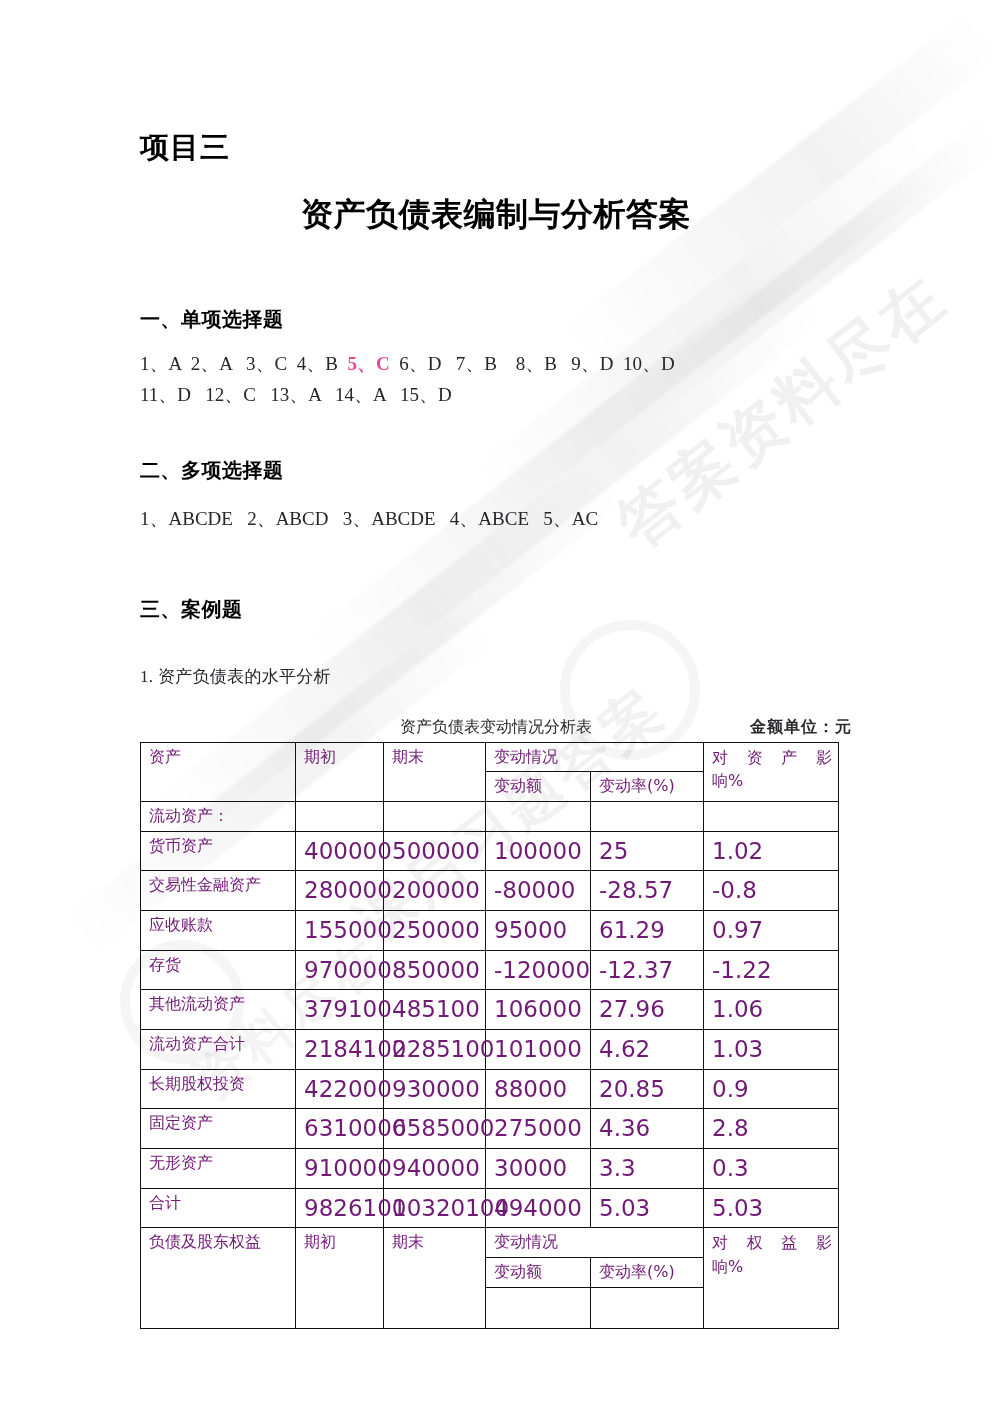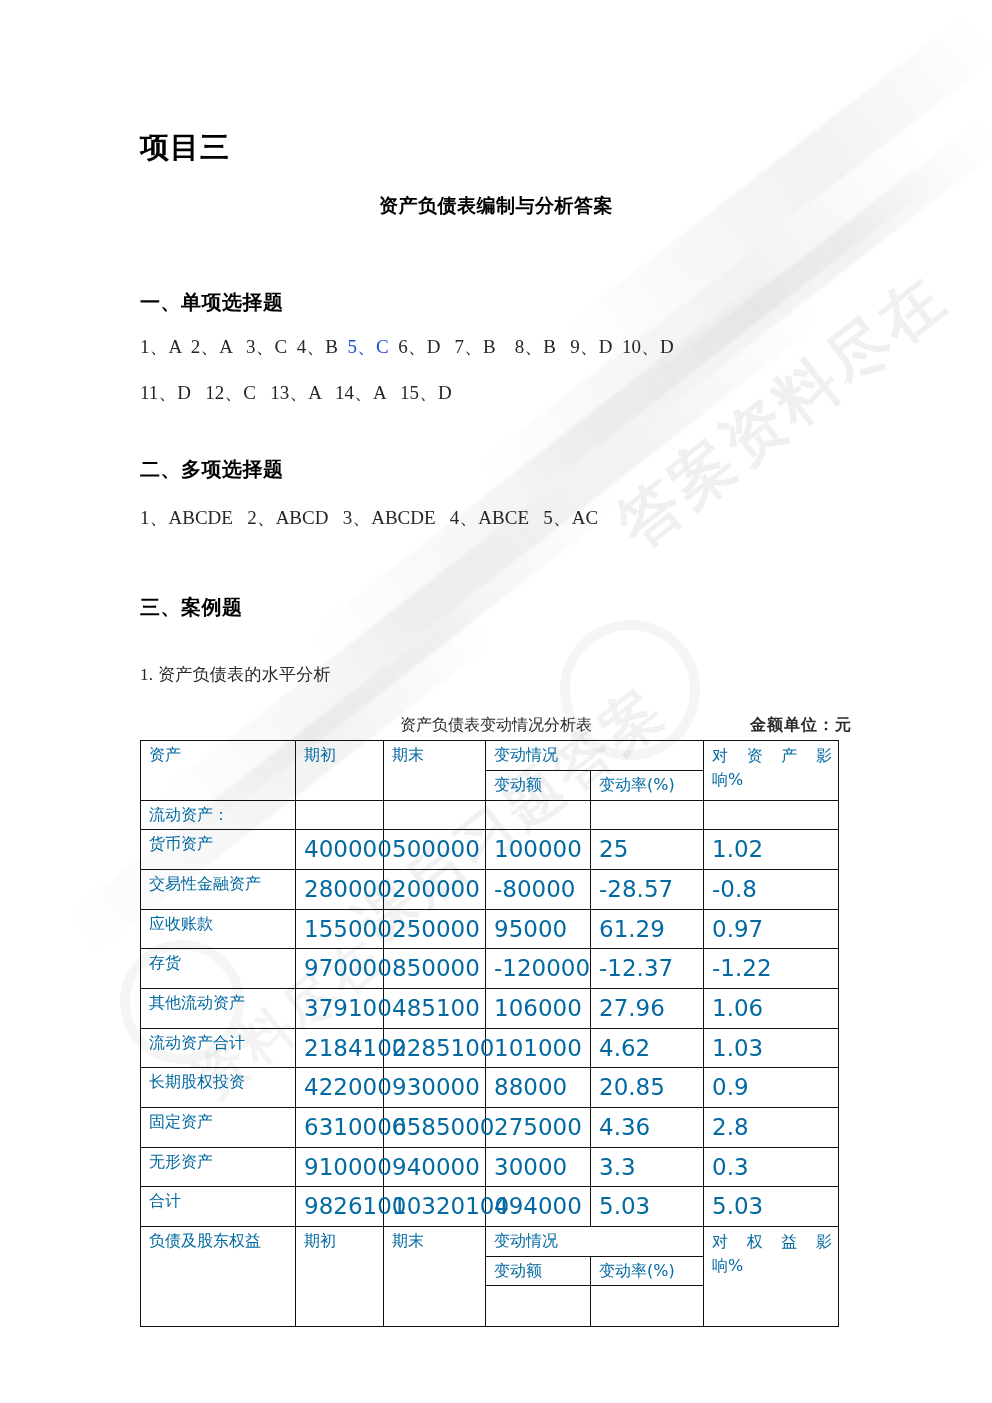--- a/index.html
+++ b/index.html
@@ -67,21 +67,21 @@
     letter-spacing: 1px;
     margin: 0;
     padding-top: 128px;
     line-height: 1.35;
     color: #000;
   }
   .doc-title-2 {
     text-align: center;
     font-family: "DejaVu Sans", sans-serif;
     font-weight: bold;
-    font-size: 19px;
+    font-size: 32px;
     letter-spacing: 0.5px;
     margin: 0;
     padding-top: 26px;
     line-height: 1.35;
     color: #000;
   }
 
   .section-heading {
     font-family: Liberation Serif, serif;
     font-weight: bold;
@@ -96,23 +96,23 @@
 
   .answer-line {
     font-family: "Liberation Serif", "DejaVu Serif", serif;
     font-size: 19px;
     color: #26262b;
     line-height: 1.55;
     white-space: pre;
     margin: 0;
   }
   .ans-row-1 { padding-top: 16px; }
-  .ans-row-2 { padding-top: 1px; margin-top: 16px; }
+  .ans-row-2 { padding-top: 1px; }
   .multi-row { padding-top: 20px; }
-  .red-answer { color: #1d4ed8; }
+  .red-answer { color: #ec4899; font-weight: bold; }
 
   .case-label {
     font-family: "Liberation Serif", "DejaVu Serif", serif;
     font-size: 17px;
     color: #26262b;
     padding-top: 42px;
     margin: 0;
     letter-spacing: 0.3px;
   }
 
@@ -140,21 +140,21 @@
     letter-spacing: 1px;
     font-weight: bold;
   }
 
   
   table.balance-table {
     border-collapse: collapse;
     width: 698px;
     table-layout: fixed;
     font-size: 16px;
-    color: #0369a1;
+    color: #701a75;
     padding-left: 22px;
   }
   table.balance-table td {
     border: 1px solid #111;
     padding: 3px 6px 3px 8px;
     vertical-align: top;
     font-family: "DejaVu Sans", sans-serif;
     line-height: 1.42;
     height: 22px;
   }

